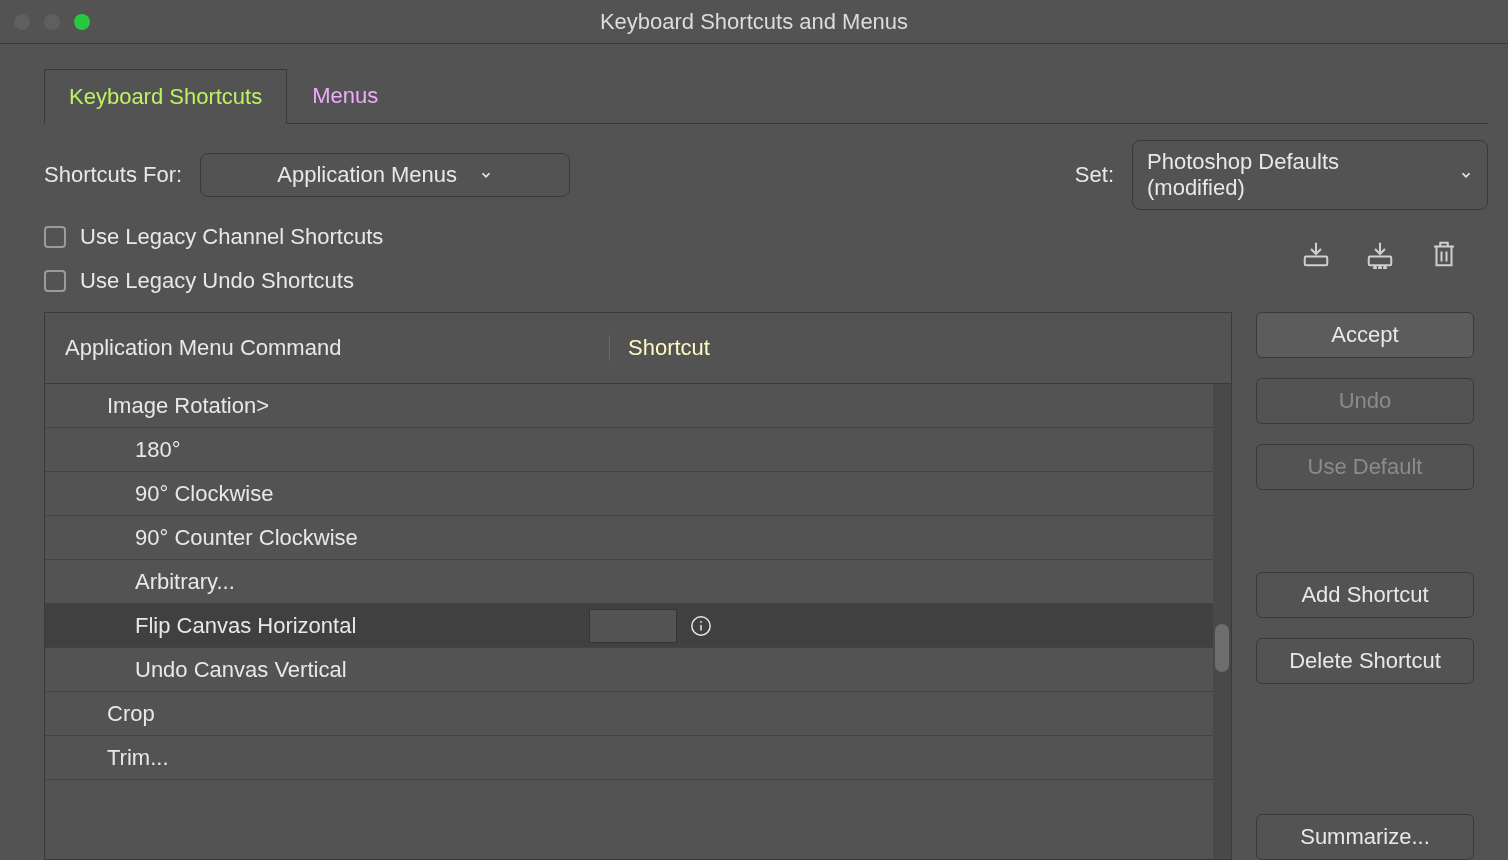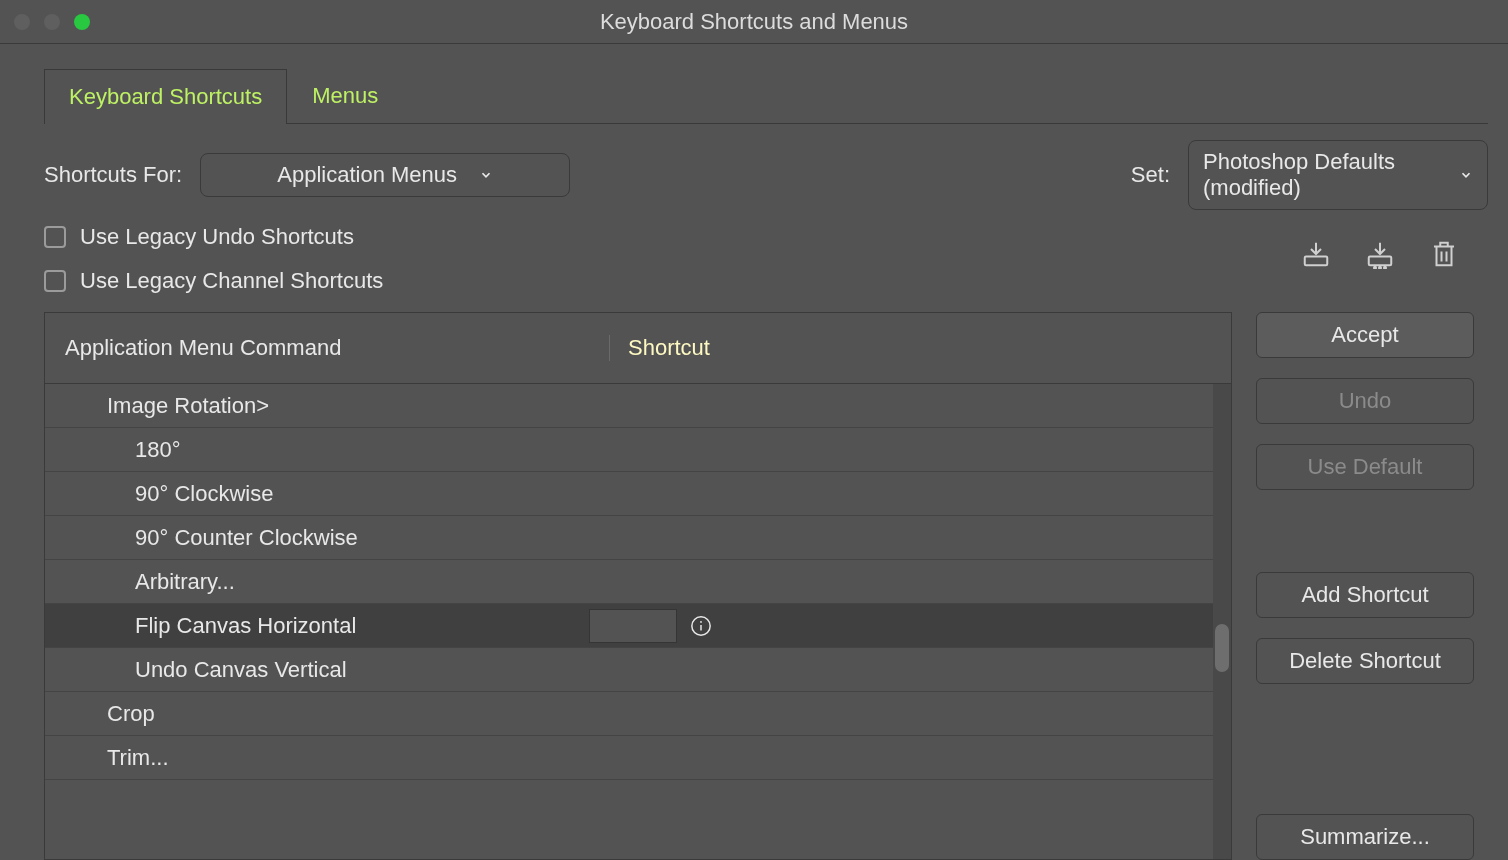--- a/index.html
+++ b/index.html
@@ -11,21 +11,21 @@
     .traffic-lights { display: flex; gap: 14px; }
     .traffic-light { width: 16px; height: 16px; border-radius: 50%; }
     .tl-close { background: #5f5f5f; }
     .tl-min { background: #5f5f5f; }
     .tl-max { background: #28c840; }
     .title { position: absolute; left: 50%; transform: translateX(-50%); font-size: 22px; color: #dcdcdc; font-weight: 400; }
 
     .content { flex: 1; padding: 24px 20px 0 44px; display: flex; flex-direction: column; overflow: hidden; }
 
     .tabs { display: flex; border-bottom: 1px solid #393939; }
-    .tab { padding: 14px 24px 14px 24px; font-size: 22px; color: #bef264; cursor: pointer; border: 1px solid transparent; border-bottom: none; }
+    .tab { padding: 14px 24px 14px 24px; font-size: 22px; color: #f0abfc; cursor: pointer; border: 1px solid transparent; border-bottom: none; }
     .tab.active { color: #bef264; border-color: #393939; background: #535353; position: relative; top: 1px; }
 
     .controls-row { display: flex; align-items: center; padding: 16px 0 0 0; gap: 18px; }
     .label { font-size: 22px; color: #e8e8e8; white-space: nowrap; }
     .dropdown { display: flex; align-items: center; justify-content: center; border: 1px solid #3a3a3a; border-radius: 8px; padding: 8px 14px; font-size: 22px; color: #e8e8e8; background: #535353; cursor: pointer; }
     .dropdown .chev { margin-left: 22px; }
     .chev svg { width: 14px; height: 14px; }
     .spacer { flex: 1; }
 
     .checkbox-row { display: flex; align-items: center; gap: 14px; padding: 14px 0 4px 0; }
@@ -91,39 +91,39 @@
       <div class="dropdown" style="width:370px;">
         <span>Application Menus</span>
         <span class="chev">
           <svg viewBox="0 0 24 24" fill="none" stroke="currentColor" stroke-width="3">
               <path d="M6 9l6 6 6-6"></path>
             </svg>
         </span>
       </div>
       <div class="spacer"></div>
       <div class="label">Set:</div>
-      <div class="dropdown" style="width:300px;">
+      <div class="dropdown" style="width:356px;">
         <span>Photoshop Defaults (modified)</span>
         <span class="chev">
           <svg viewBox="0 0 24 24" fill="none" stroke="currentColor" stroke-width="3">
               <path d="M6 9l6 6 6-6"></path>
             </svg>
         </span>
       </div>
     </div>
 
     <div style="display:flex;">
       <div style="flex:1;">
         <div class="checkbox-row">
           <div class="checkbox"></div>
-          <div class="checkbox-label">Use Legacy Undo Shortcuts</div>
+          <div class="checkbox-label">Use Legacy Channel Shortcuts</div>
         </div>
         <div class="checkbox-row">
           <div class="checkbox"></div>
-          <div class="checkbox-label">Use Legacy Channel Shortcuts</div>
+          <div class="checkbox-label">Use Legacy Undo Shortcuts</div>
         </div>
       </div>
       <div class="icon-row">
         <div class="icon-btn">
           <svg viewBox="0 0 24 24" fill="none" stroke="currentColor" stroke-width="1.6">
             <path d="M12 3 L12 11"></path>
             <path d="M8 8 L12 12 L16 8"></path>
             <rect x="3" y="14" width="18" height="7" rx="1"></rect>
           </svg>
         </div>

